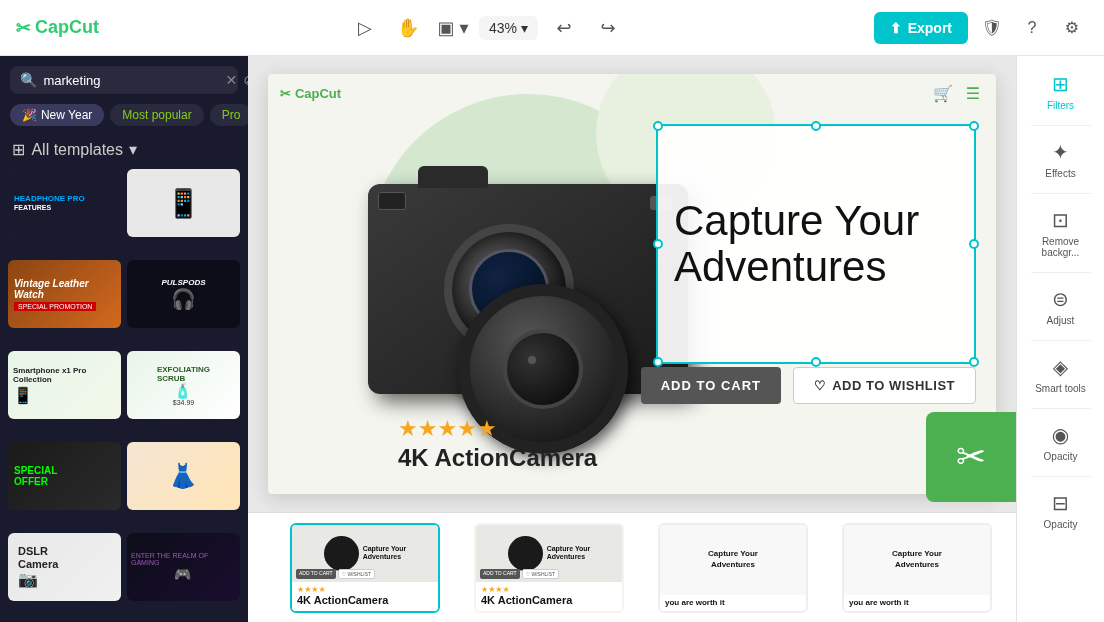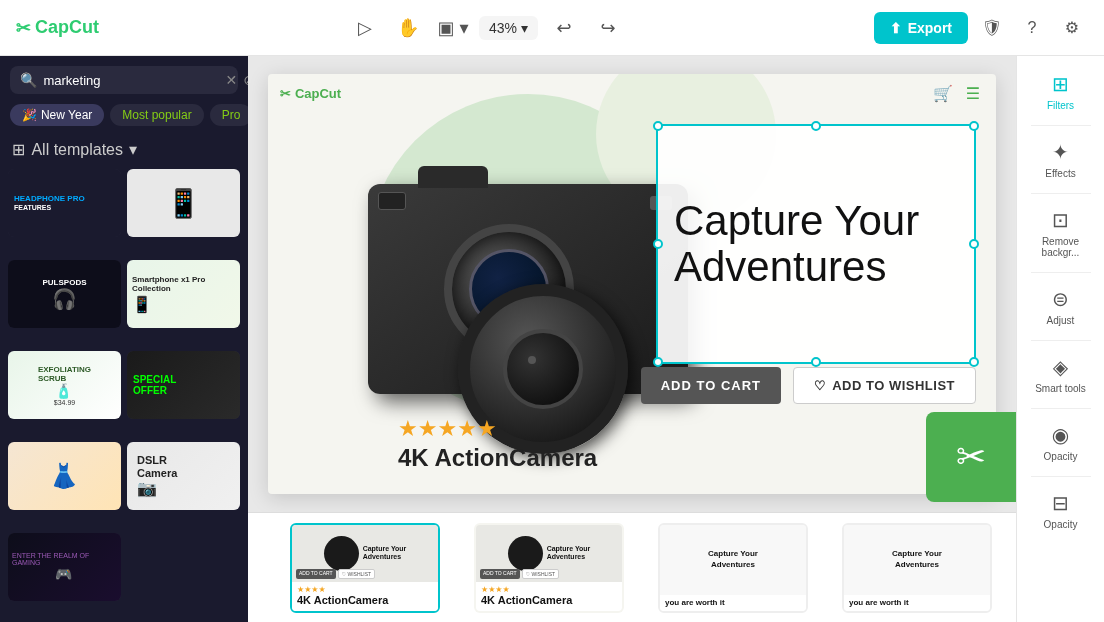--- a/index.html
+++ b/index.html
@@ -480,22 +480,28 @@
           </div>
         </div>
       </div>
       <div class="tmpl-card">
         <div class="tmpl-card-inner" style="background:#e8e8e8;">
           <div style="font-size:28px;">📱</div>
         </div>
       </div>
 
       <div class="tmpl-card">
+        <div class="tmpl-card-inner" style="background:linear-gradient(135deg,#8B4513,#D2691E);flex-direction:column;align-items:flex-start;padding:6px;">
+          <div style="color:#fff;font-size:10px;font-weight:700;font-style:italic;">Vintage Leather<br>Watch</div>
+          <div style="background:#cc0000;color:#fff;font-size:7px;padding:1px 4px;margin-top:2px;">SPECIAL PROMOTION</div>
+        </div>
+      </div>
+      <div class="tmpl-card">
         <div class="tmpl-card-inner" style="background:#0d0d1a;flex-direction:column;align-items:center;padding:4px;">
-          <div style="color:#fff;font-size:8px;font-weight:700;">PULSPODS</div>
+          <div style="color:#fff;font-size:8px;font-weight:700;font-style:italic;">PULSPODS</div>
           <div style="font-size:20px;">🎧</div>
         </div>
       </div>
 
       <div class="tmpl-card">
         <div class="tmpl-card-inner" style="background:linear-gradient(135deg,#e8f5e9,#f1f8e9);flex-direction:column;align-items:flex-start;padding:5px;">
           <div style="color:#222;font-size:8px;font-weight:700;">Smartphone x1 Pro<br>Collection</div>
           <div style="font-size:16px;margin-top:2px;">📱</div>
         </div>
       </div>

